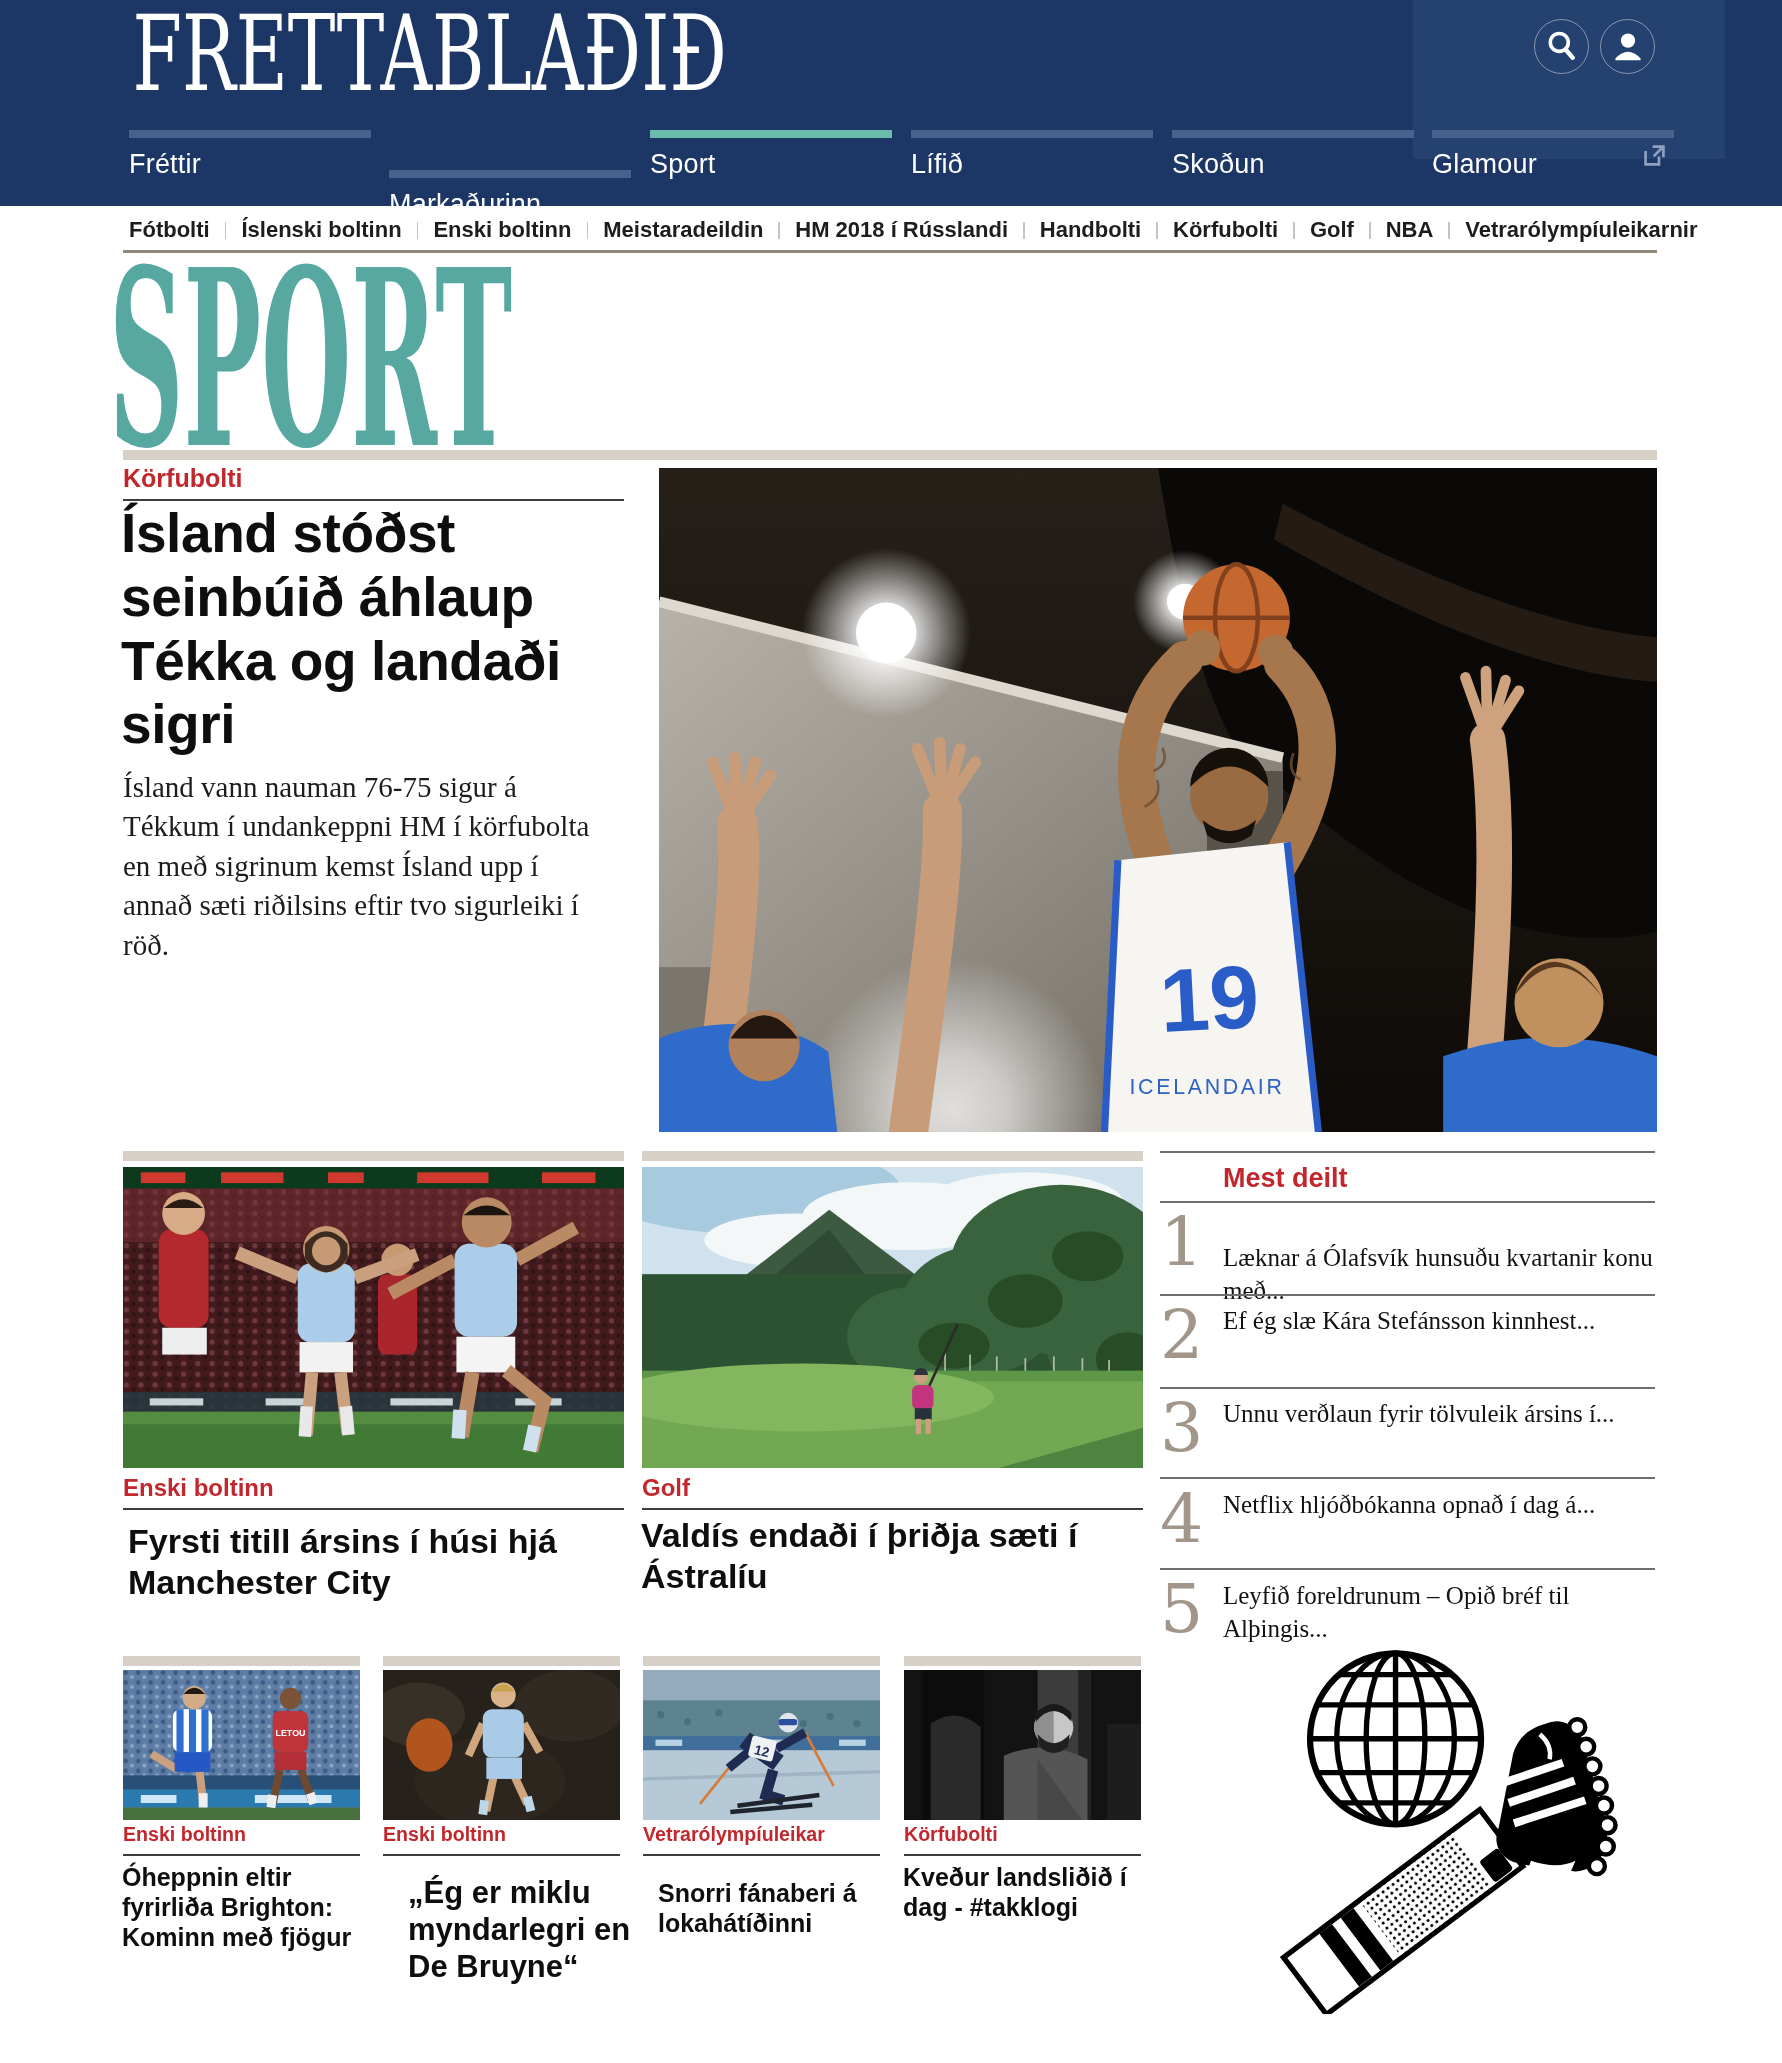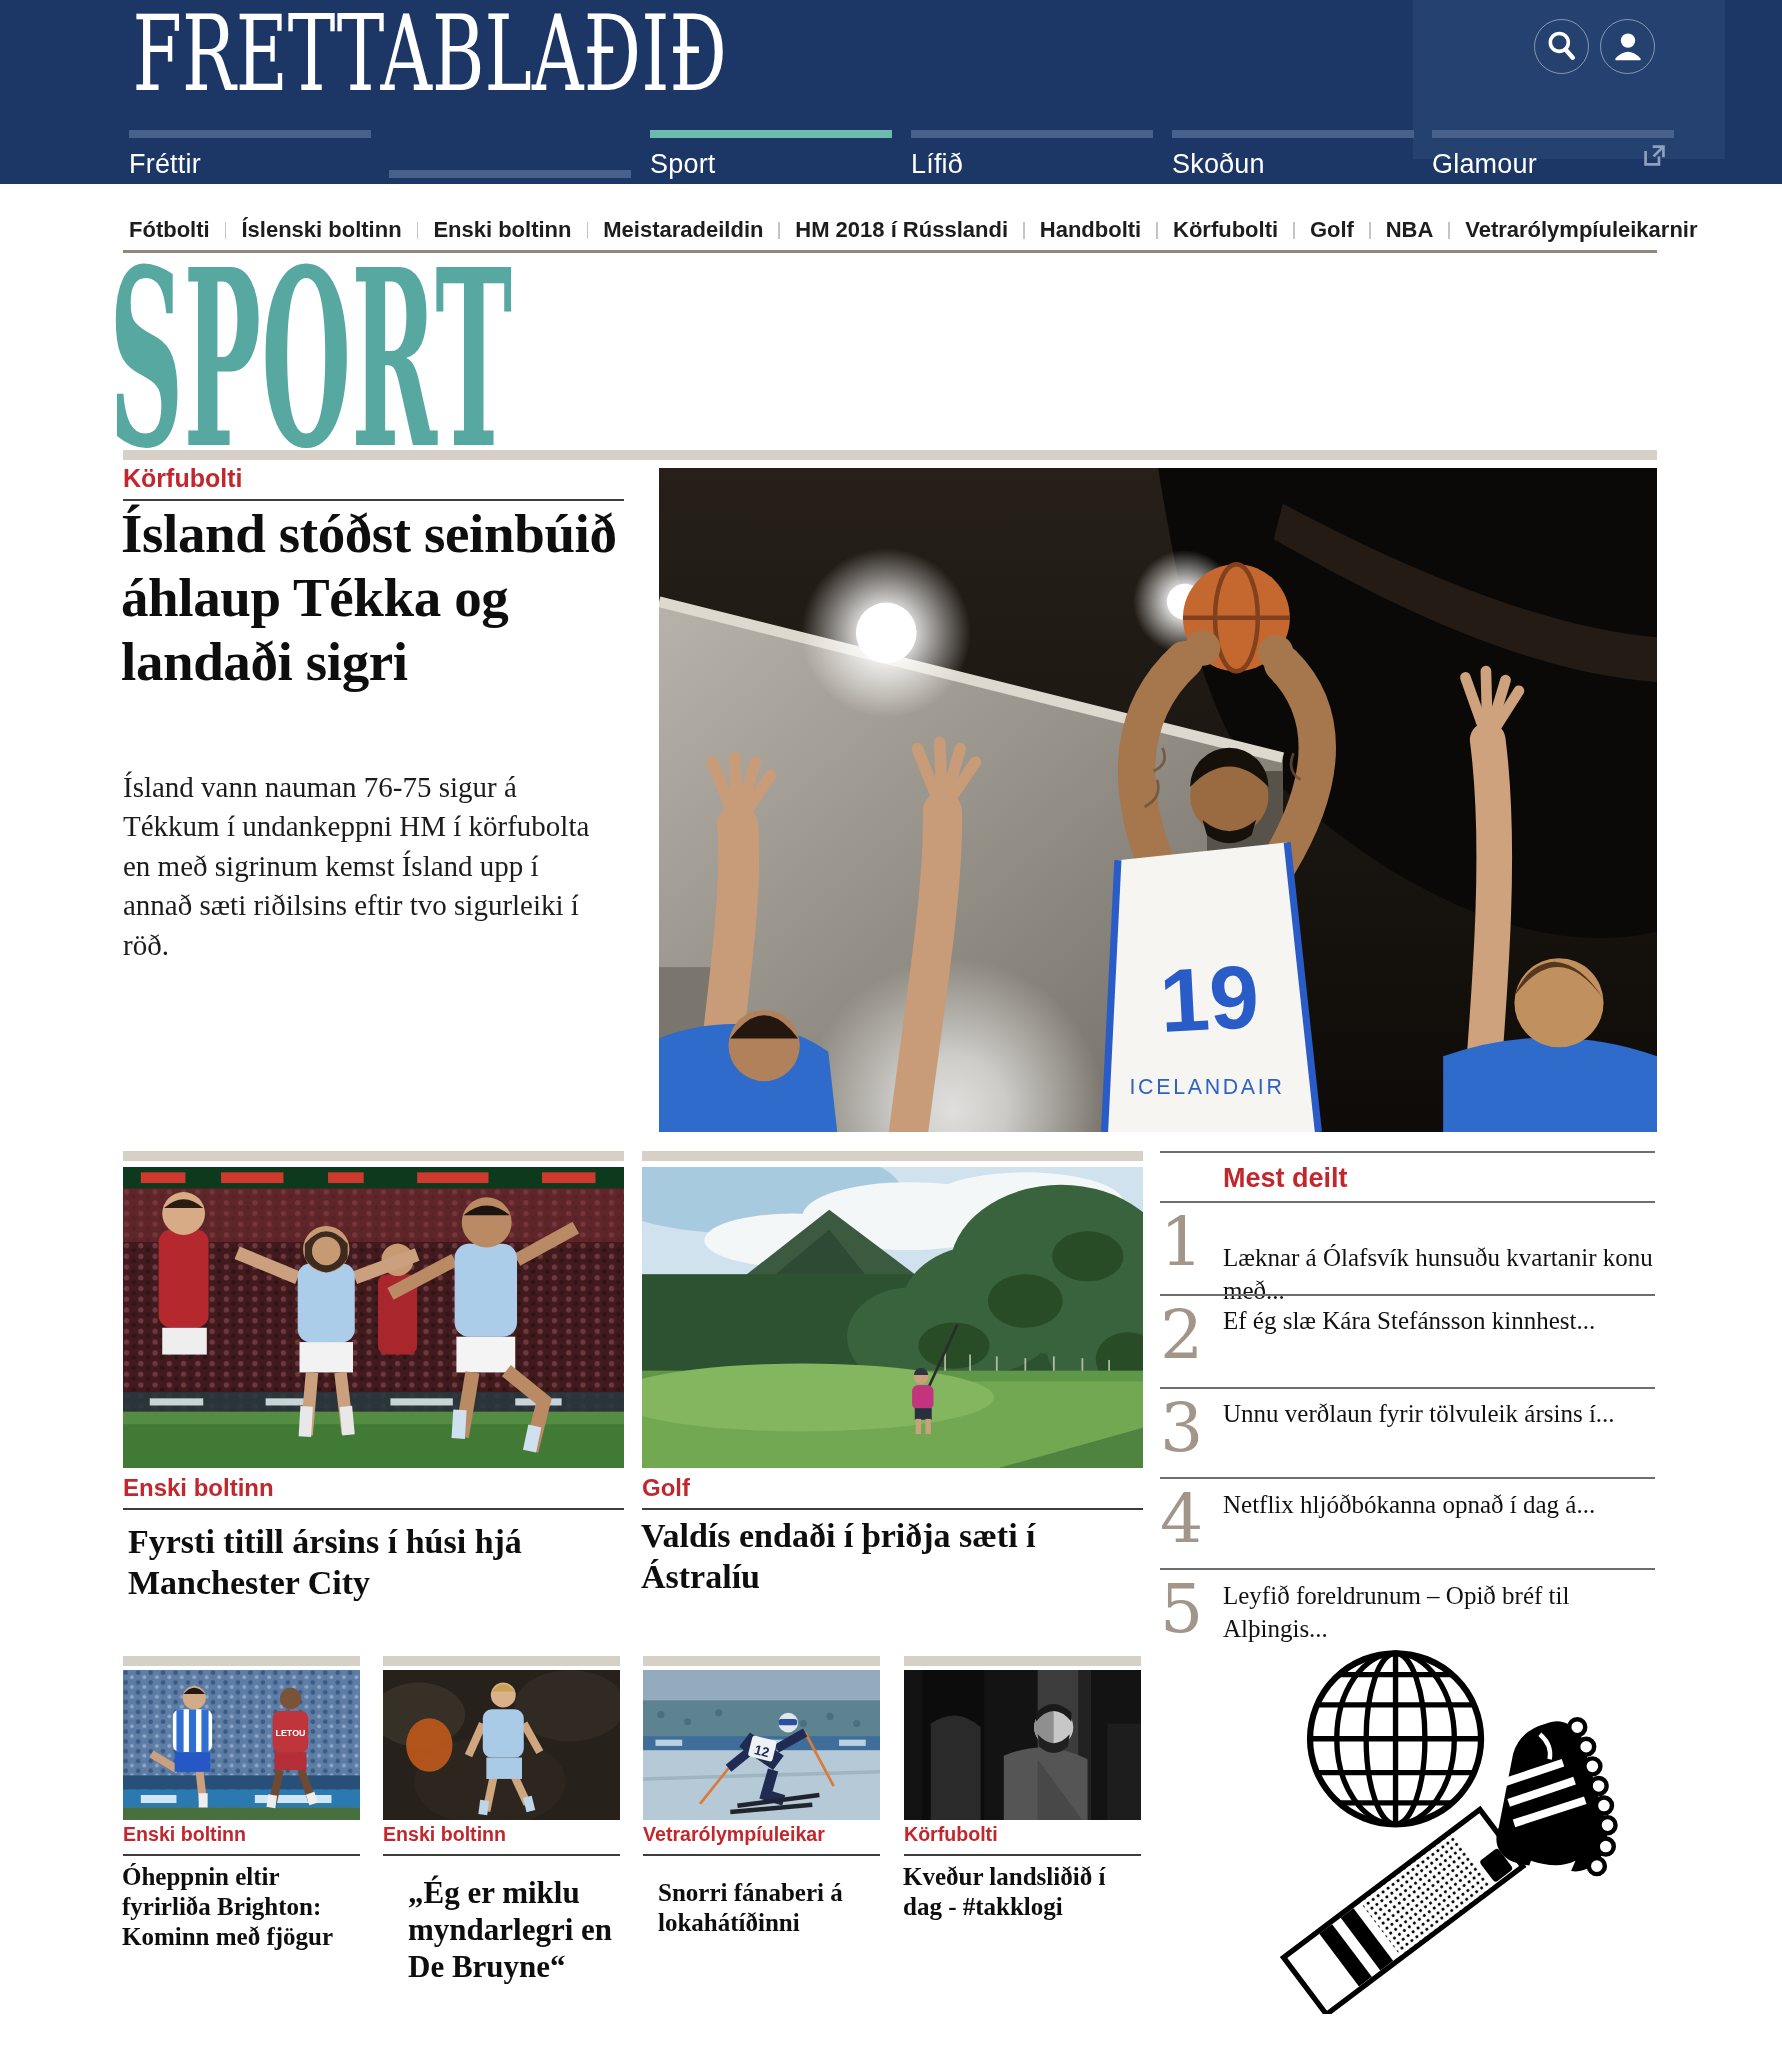--- a/index.html
+++ b/index.html
@@ -1,34 +1,34 @@
 <!DOCTYPE html>
 <html style="font-size:14.3px"><head>
 <meta charset="utf-8">
 <style>
   html,body{margin:0;padding:0;background:#fff;}
   body{width:1782px;height:2064px;position:relative;font-family:"Liberation Sans",sans-serif;overflow:hidden;}
   .abs{position:absolute;}
   
-  .hdr{position:absolute;left:0;top:0;width:1782px;height:184px;background:#1c3766;}
+  .hdr{position:absolute;left:0;top:0;width:1782px;height:206px;background:#1c3766;}
   .hpanel{position:absolute;left:1413px;top:0;width:312px;height:159px;background:#24416f;}
   .iconbtn{position:absolute;top:18.7px;width:55px;height:55px;border-radius:50%;border:1.8px solid rgba(255,255,255,.45);background:transparent;padding:0;cursor:pointer;}
   .navitem{position:absolute;top:130px;width:242px;text-decoration:none;display:block;}
   .navbar{display:block;height:8px;background:#47618c;}
   .navitem.active .navbar{background:#6cbcae;}
   .navlabel{display:block;color:#fff;font-size:27px;padding-top:10.7px;letter-spacing:0.2px;}
   
   .subnav{position:absolute;left:129px;top:217px;display:flex;align-items:center;}
   .subnav a{color:#1d1d1d;font-size:22px;text-decoration:none;white-space:nowrap;font-weight:bold;}
   .sep{width:1.8px;height:17px;background:#c4c4c4;margin:0 15px;display:inline-block;}
   .rule{position:absolute;left:123px;top:250px;width:1534px;height:2.7px;background:#90887a;}
   .beige{position:absolute;background:#d6d0c7;height:9.8px;}
   .kicker{position:absolute;color:#c1272d;font-weight:bold;font-family:"Liberation Sans",sans-serif;}
   .kline{position:absolute;height:1.8px;background:#3d3d3d;}
-  .hl{position:absolute;color:#0e0e0e;font-family:Liberation Serif, serif;font-weight:bold;}
+  .hl{position:absolute;color:#0e0e0e;font-family:Liberation Sans, sans-serif;font-weight:bold;}
   .body-serif{position:absolute;color:#1c1c1c;font-family:"Liberation Serif",serif;}
   figure{margin:0;padding:0;}
   .ph{position:absolute;overflow:hidden;background:#ddd;}
   .ph svg{display:block;width:100%;height:100%;}
   
   .sline{position:absolute;left:1160px;width:495px;height:1.8px;background:#6e6e6e;}
   .rank{position:absolute;left:1160px;width:57px;color:#a2968a;font-family:"DejaVu Serif",serif;font-size:68px;line-height:1;}
   .sitem{position:absolute;left:1223px;width:438px;font-family:"Liberation Serif",serif;font-size:25px;line-height:1.3;color:#111;cursor:pointer;}
 </style>
 </head>

